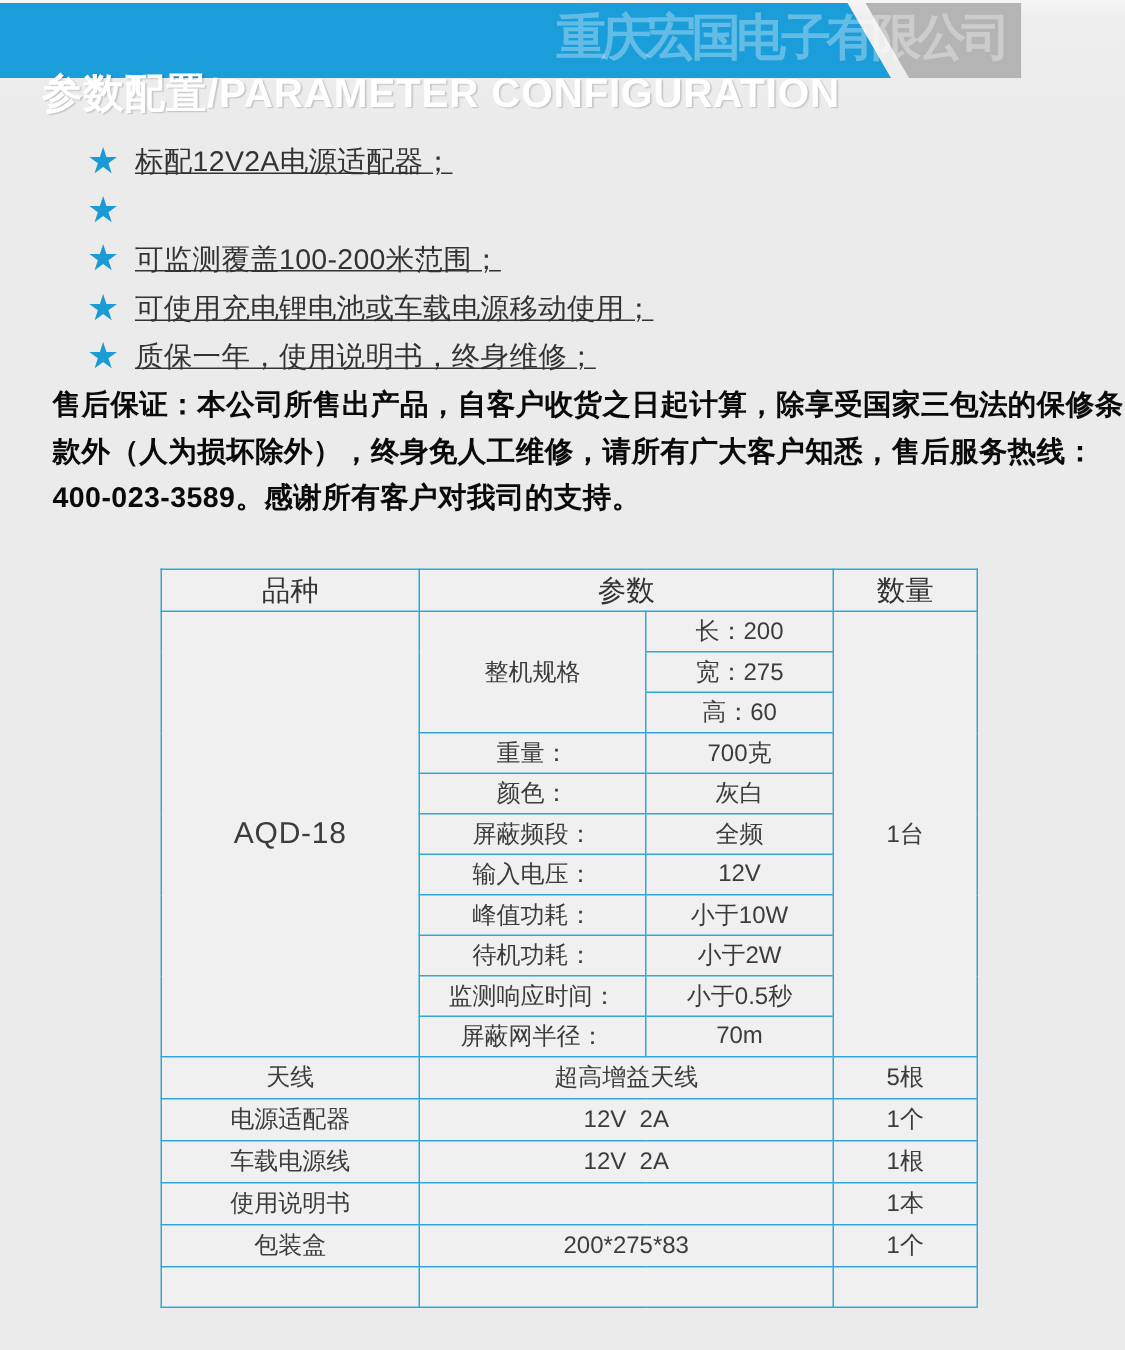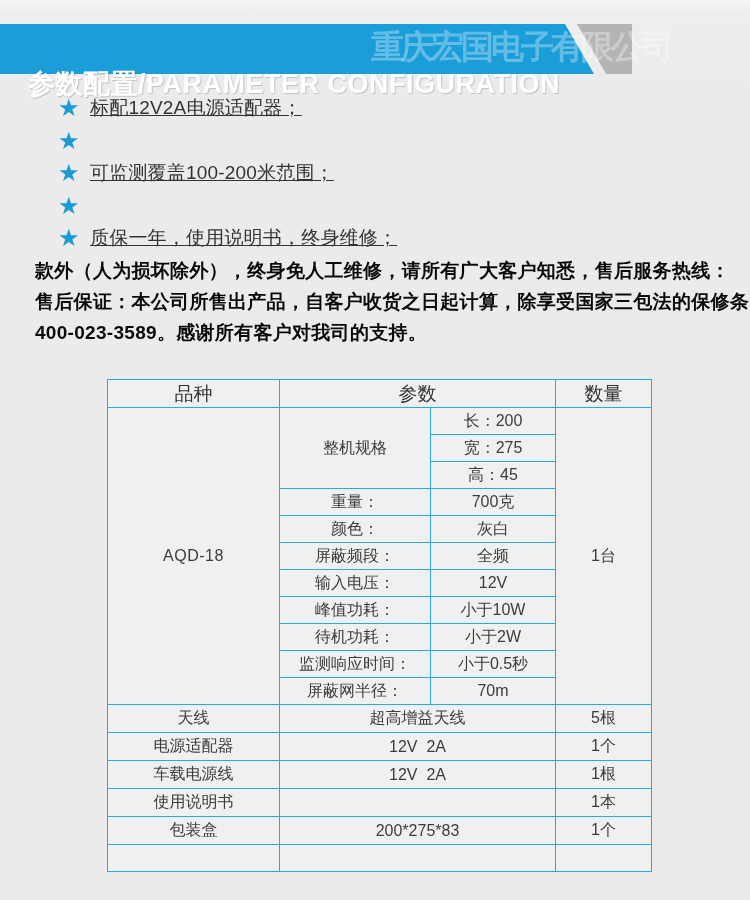--- a/index.html
+++ b/index.html
@@ -4,21 +4,21 @@
 <style>
   html,body{margin:0;padding:0;}
   body{
     width:750px;height:900px;position:relative;overflow:hidden;
     background:linear-gradient(180deg,#f6f6f6 0px,#eeeeee 12px,#ebebeb 90px,#ebebeb 100%);
     font-family:"Liberation Sans","DejaVu Sans",sans-serif;
     -webkit-font-smoothing:antialiased;
   }
 
   
-  .banner{position:absolute;top:24px;left:0;width:632px;height:50px;}
+  .banner{position:absolute;top:2px;left:0;width:681px;height:50px;}
   .banner-blue{position:absolute;top:0;left:0;width:100%;height:100%;
     background:#1a9dd9;
     clip-path:polygon(0 0,565px 0,594px 100%,0 100%);}
   .banner-gray{position:absolute;top:0;left:0;width:100%;height:100%;
     background:#b4b4b4;
     clip-path:polygon(577px 0,100% 0,100% 100%,606px 100%);}
   .banner-watermark{position:absolute;left:371px;top:0;z-index:3;
     font-size:33px;font-weight:bold;letter-spacing:-3px;line-height:46px;
     color:rgba(255,255,255,0.32);white-space:nowrap;}
   .banner-title{position:absolute;left:28px;top:0;z-index:4;
@@ -39,21 +39,21 @@
   
   .spec-table{position:absolute;top:379px;left:107px;
     border-collapse:collapse;table-layout:fixed;background:#f0f0f0;}
   .spec-table td{border:1px solid #2fa7da;text-align:center;vertical-align:middle;
     padding:0;font-size:16px;color:#3c3c3c;white-space:pre;overflow:hidden;}
   .spec-table tr.h-header{height:28px;}
   .spec-table tr.h-param{height:27px;}
   .spec-table tr.h-acc{height:28px;}
   .spec-table tr.h-last{height:27px;}
   .spec-table td.th{font-size:19px;color:#333333;}
-  .spec-table td.model-cell{font-size:16px;letter-spacing:0.5px;}
+  .spec-table td.model-cell{font-size:20px;letter-spacing:0.5px;}
 </style>
 </head>
 <body>
 
 <div class="banner">
   <div class="banner-blue"></div>
   <div class="banner-gray"></div>
   <div class="banner-watermark">重庆宏国电子有限公司</div>
   <div class="banner-title">参数配置/PARAMETER CONFIGURATION</div>
 </div>
@@ -65,30 +65,31 @@
   </div>
   <div class="feature-row">
     <span class="star">★</span>
   </div>
   <div class="feature-row">
     <span class="star">★</span>
     <span class="feature-text">可监测覆盖100-200米范围；</span>
   </div>
   <div class="feature-row">
     <span class="star">★</span>
+    <span class="feature-text">可使用充电锂电池或车载电源移动使用；</span>
   </div>
   <div class="feature-row">
     <span class="star">★</span>
     <span class="feature-text">质保一年，使用说明书，终身维修；</span>
   </div>
 </div>
 
 <div class="warranty">
+  <div>售后保证：本公司所售出产品，自客户收货之日起计算，除享受国家三包法的保修条</div>
   <div>款外（人为损坏除外），终身免人工维修，请所有广大客户知悉，售后服务热线：</div>
-  <div>售后保证：本公司所售出产品，自客户收货之日起计算，除享受国家三包法的保修条</div>
   <div>400-023-3589。感谢所有客户对我司的支持。</div>
 </div>
 
 <table class="spec-table">
   <colgroup>
       <col style="width:172px">
       <col style="width:151px">
       <col style="width:125px">
       <col style="width:96px">
     </colgroup>
@@ -103,21 +104,21 @@
   <tr class="h-param">
     <td class="model-cell" rowspan="11">AQD-18</td>
     <td rowspan="3">整机规格</td>
     <td>长：200</td>
     <td rowspan="11">1台</td>
   </tr>
   <tr class="h-param">
     <td>宽：275</td>
   </tr>
   <tr class="h-param">
-    <td>高：45</td>
+    <td>高：60</td>
   </tr>
 
   <tr class="h-param">
     <td>重量：</td>
     <td>700克</td>
   </tr>
   <tr class="h-param">
     <td>颜色：</td>
     <td>灰白</td>
   </tr>

